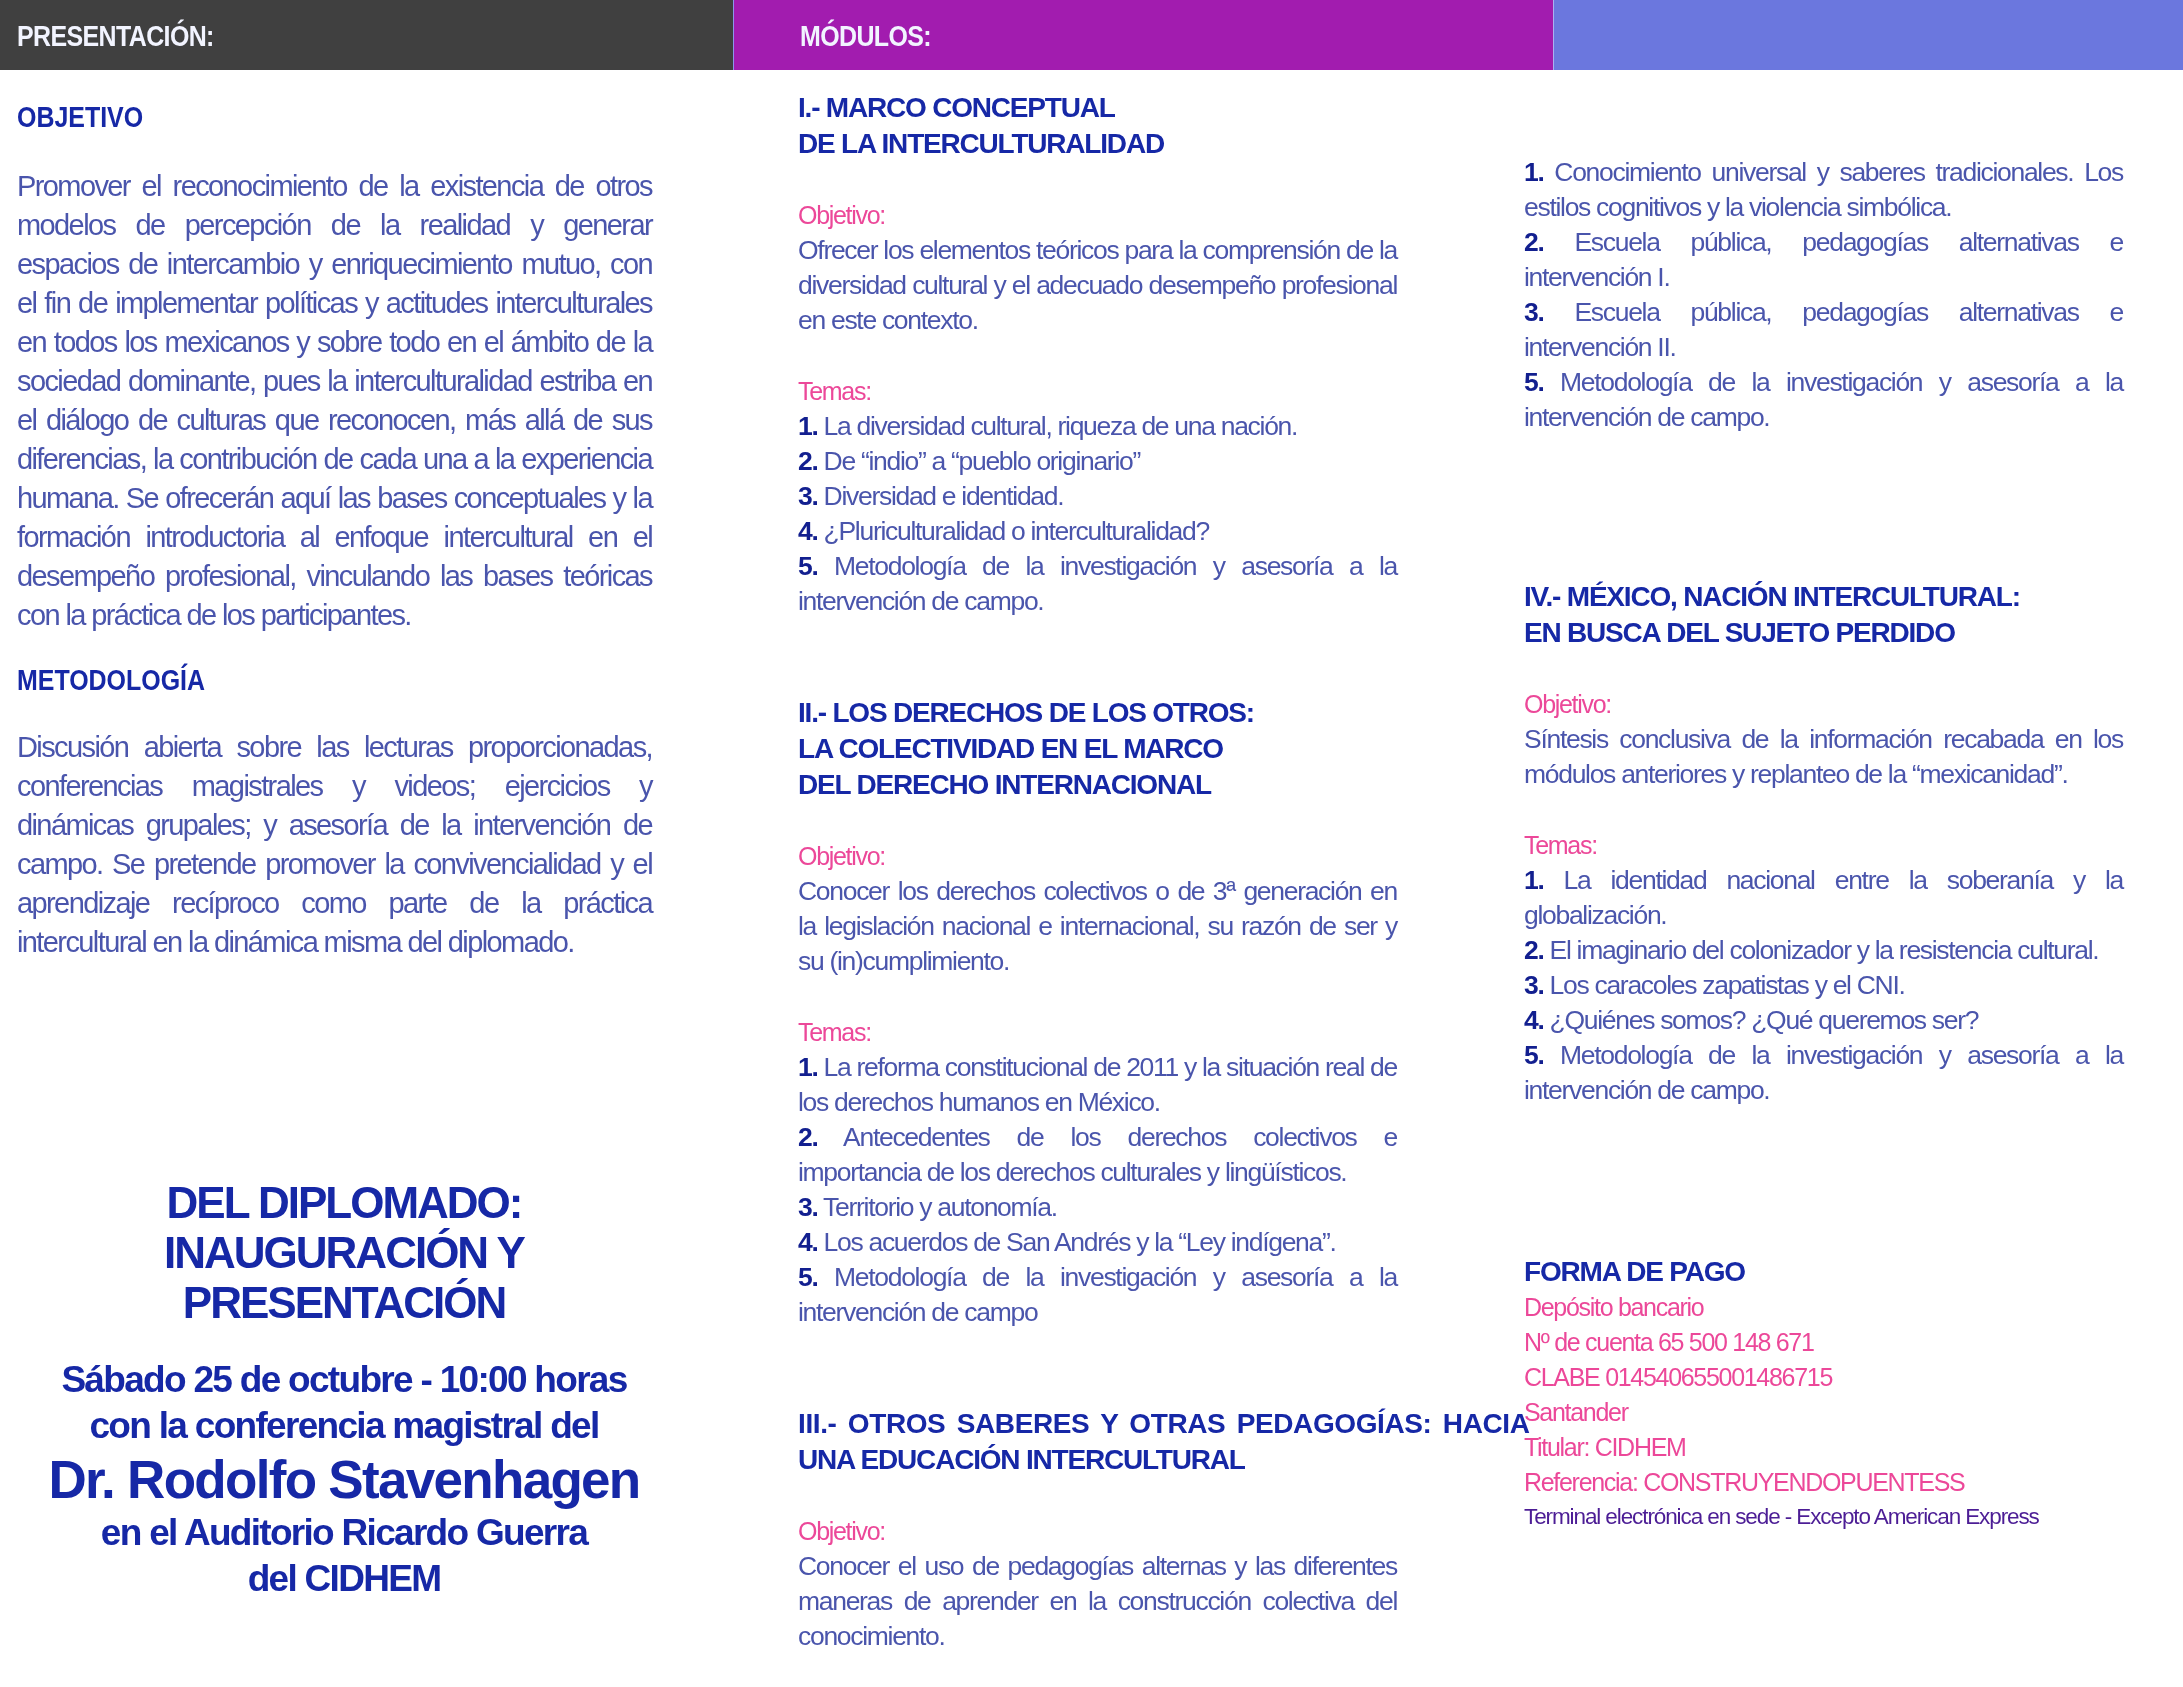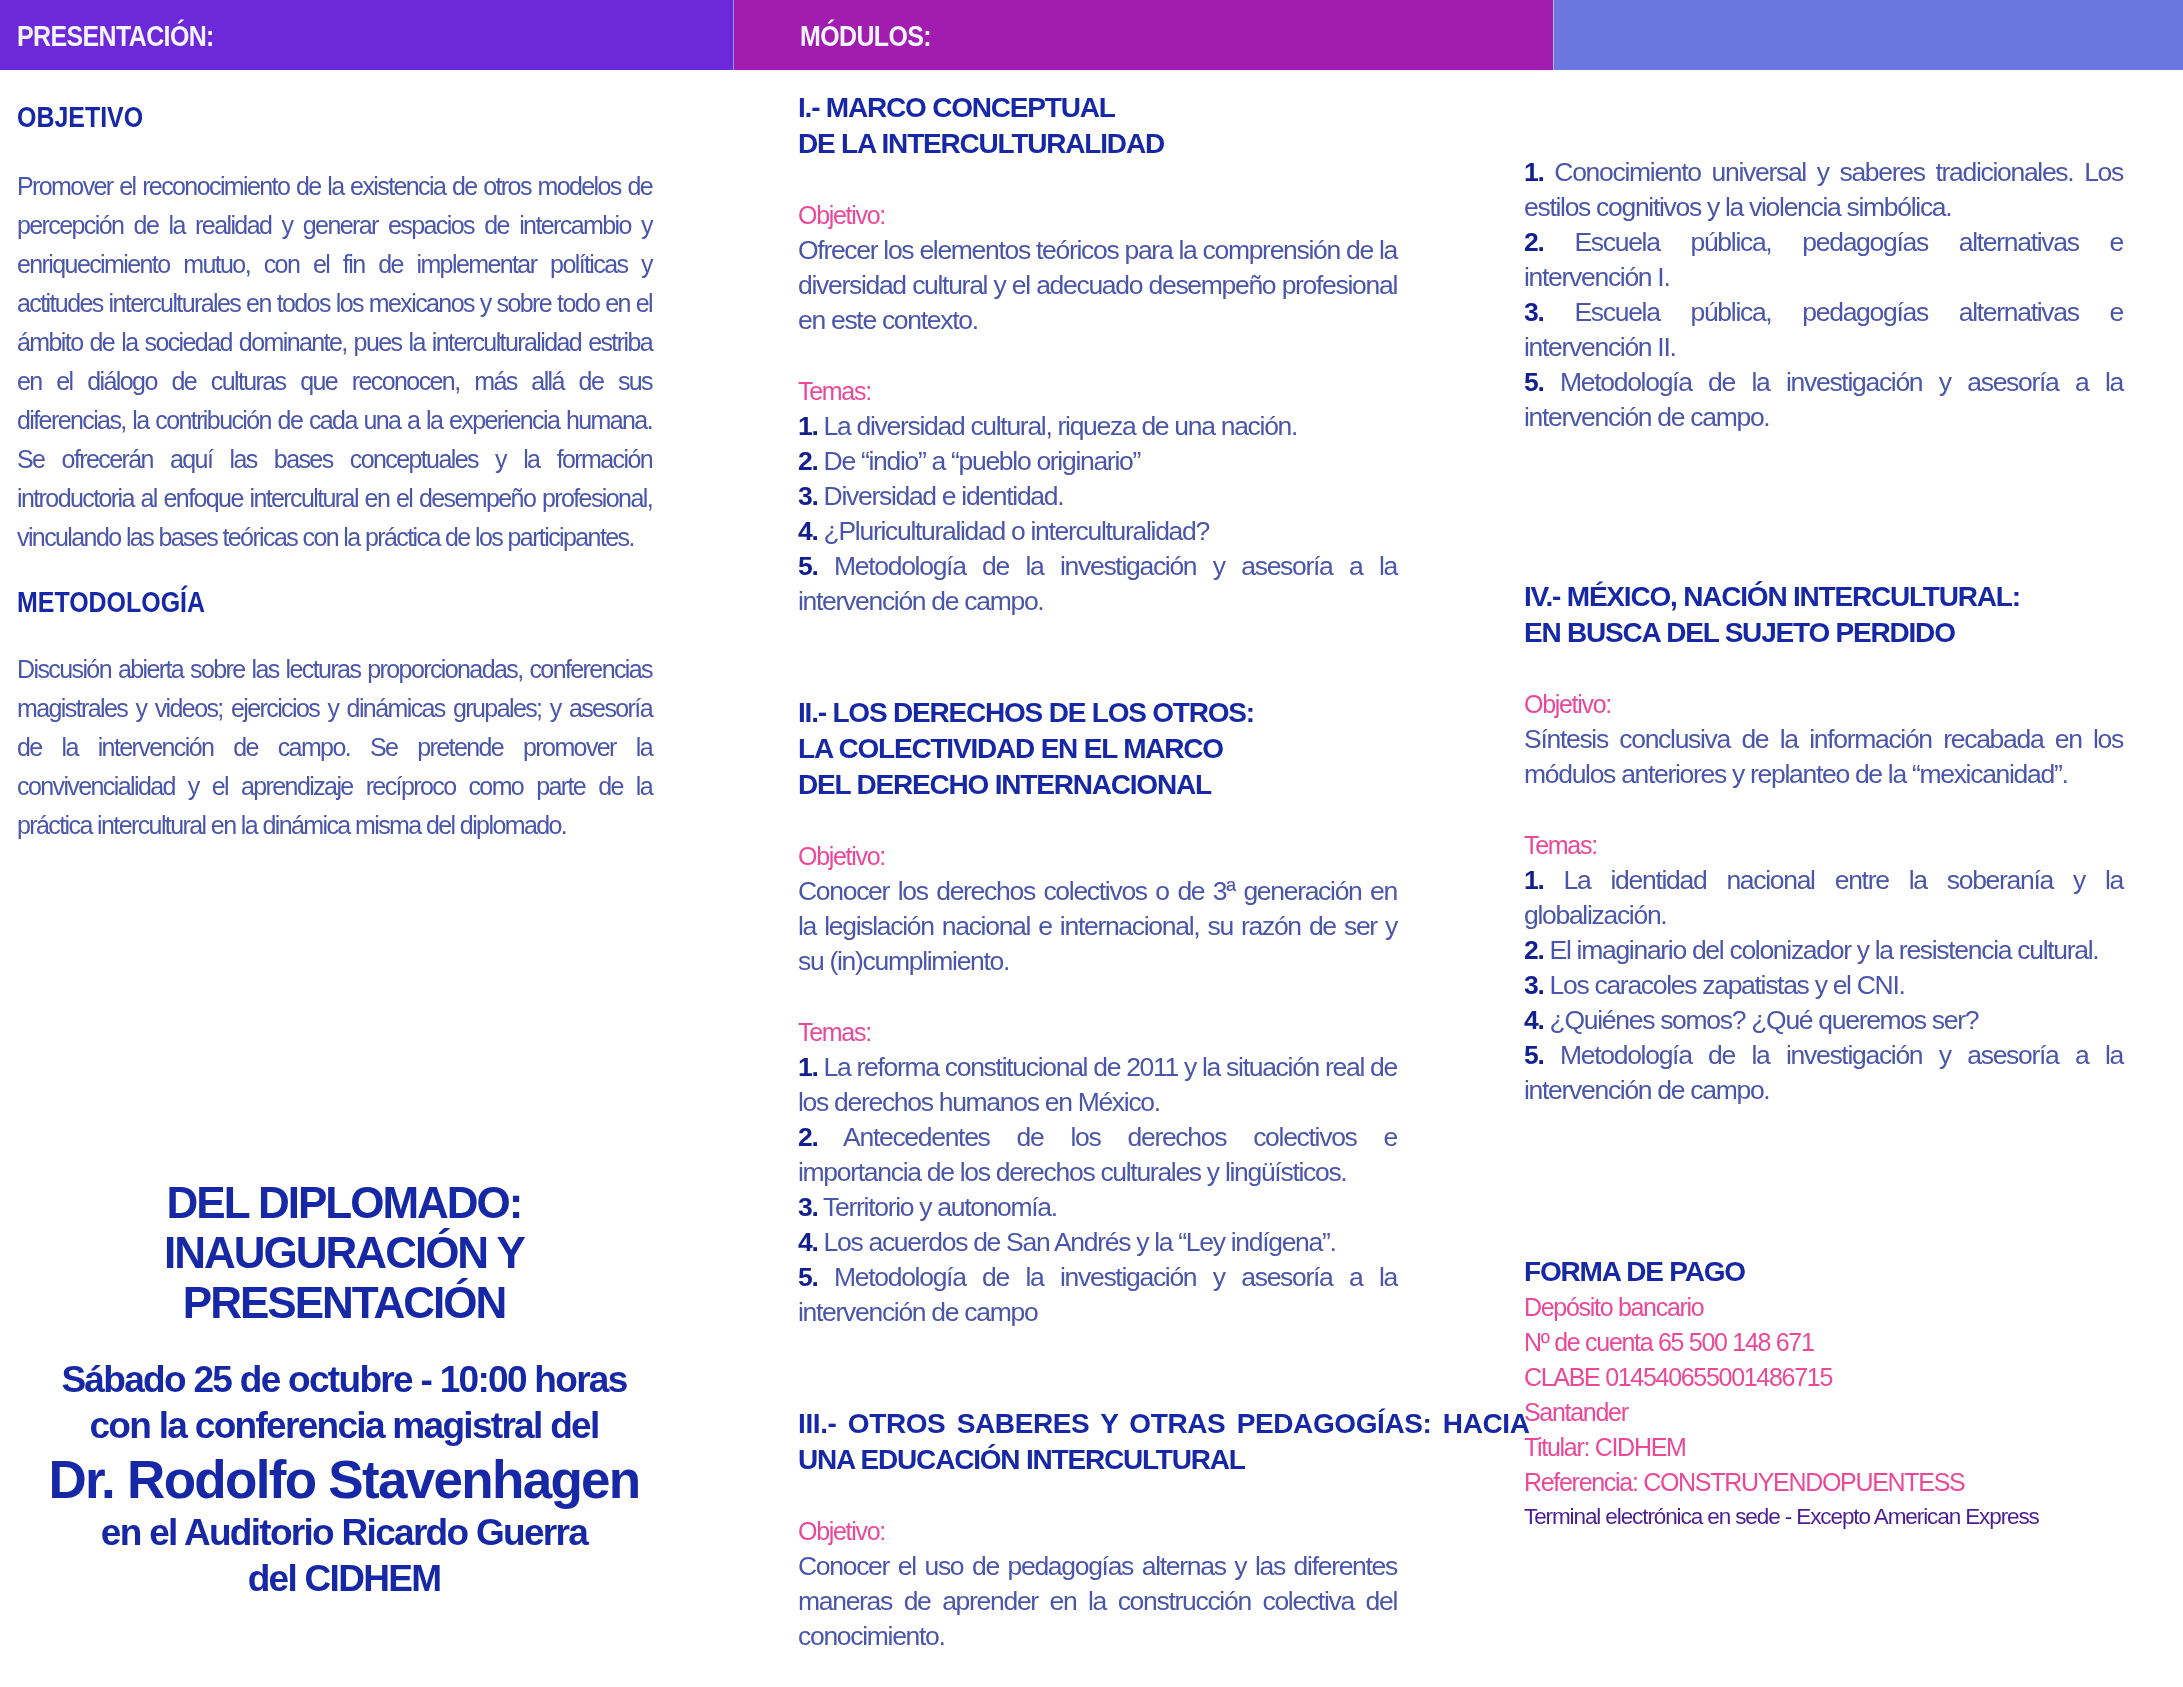--- a/index.html
+++ b/index.html
@@ -2,39 +2,39 @@
 <html style="font-size:10.6px"><head>
 <meta charset="utf-8">
 <style>
   html, body { margin: 0; padding: 0; }
   body {
     width: 2183px; height: 1687px; background: #ffffff; position: relative; overflow: hidden;
     font-family: "Liberation Sans", sans-serif;
   }
   .header-band { position: absolute; top: 0; left: 0; width: 2183px; height: 70px; display: flex; }
   .hb { height: 70px; position: relative; box-sizing: border-box; }
-  .hb.left { width: 733px; background: #6d28d9; }
+  .hb.left { width: 733px; background: #404040; }
   .hb.mid { width: 820px; background: #a21caf; border-left: 1.3px solid #8c98ea; }
   .hb.right { flex: 1; background: #6b77de; border-left: 1.3px solid #aab2f0; }
   .hb-title {
     position: absolute; left: 17px; top: 20px; color: #f2f4ff; font-weight: bold;
     font-size: 29px; letter-spacing: -0.7px; transform: scaleX(0.86); transform-origin: left;
   }
   .hb.mid .hb-title { left: 66px; }
   .col { position: absolute; top: 70px; }
   .col.left { left: 17px; width: 635px; }
   .col.mid { left: 798px; width: 599px; }
   .col.right { left: 1524px; width: 599px; }
 
   .h-sec {
     color: #1628a6; font-weight: bold; font-size: 29px; line-height: 36px;
     transform: scaleX(0.86); transform-origin: left; white-space: nowrap; margin: 0;
   }
   .body-text {
-    color: #4a55ac; font-size: 25px; line-height: 39px; text-align: justify;
+    color: #4a55ac; font-size: 29px; line-height: 39px; text-align: justify;
     letter-spacing: -1.6px; margin: 0;
   }
   .mod-text { color: #4a55ac; font-size: 26.5px; line-height: 35px; text-align: justify; letter-spacing: -1.3px; margin: 0; }
   .mod-label { color: #ec4899; font-size: 25px; line-height: 35px; letter-spacing: -1.3px; margin: 0; }
   .num { color: #121f8f; font-weight: bold; }
   .mod-title {
     color: #1628a6; font-weight: bold; font-size: 28px; line-height: 36px; margin: 0;
     letter-spacing: -1.2px; white-space: nowrap;
   }
   .item { margin: 0; }

